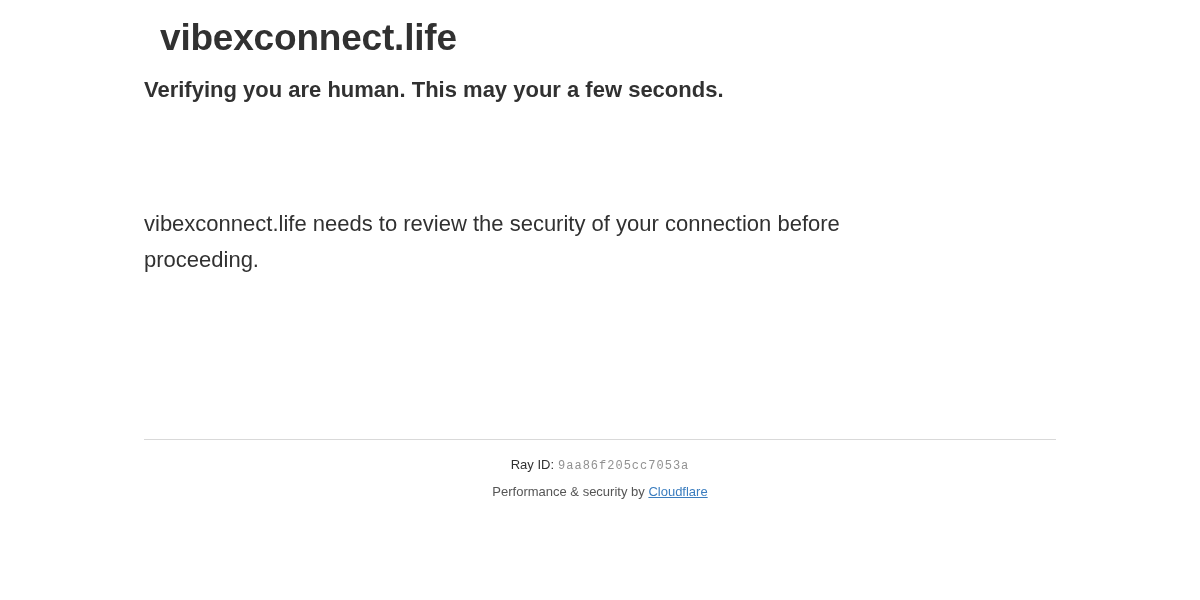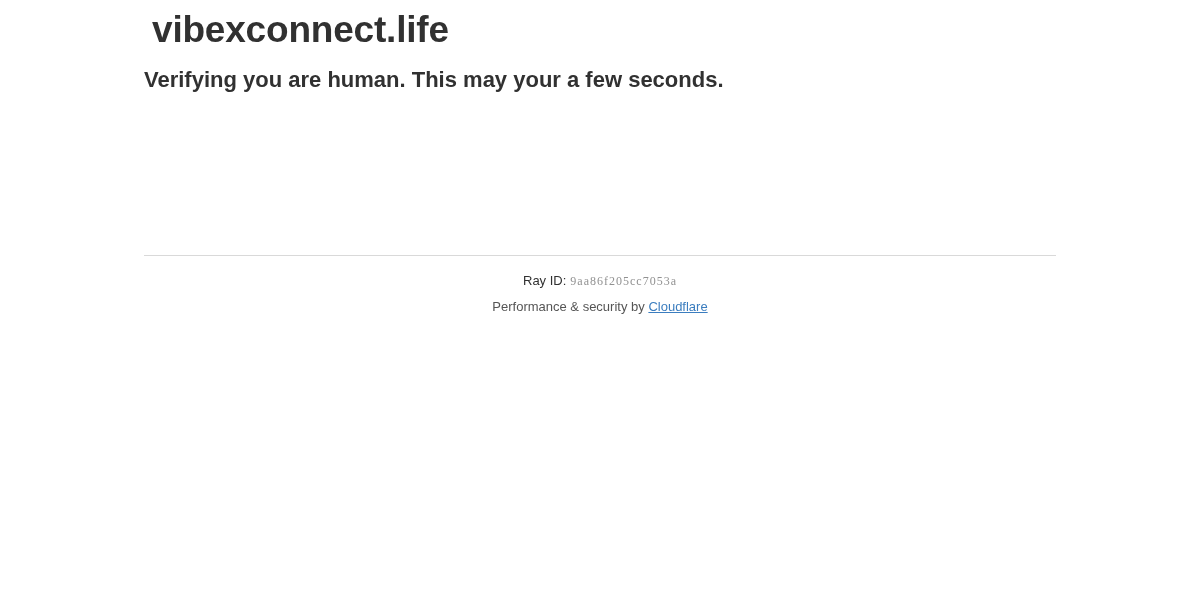--- a/index.html
+++ b/index.html
@@ -10,21 +10,21 @@
     background: #ffffff;
     font-family: "Liberation Sans", "DejaVu Sans", sans-serif;
     color: #313131;
     -webkit-font-smoothing: antialiased;
   }
   .container {
     width: 912px;
     margin: 0 auto;
   }
   .page-title {
-    margin: 8px;
+    margin: 16px;
     font-size: 37px;
     line-height: 44px;
     font-weight: 700;
     letter-spacing: -0.2px;
     color: #313131;
   }
   .verify-heading {
     margin: 14px 0 0 0;
     font-size: 22px;
     line-height: 28px;
@@ -45,21 +45,21 @@
     height: 0;
   }
   .footer-ray {
     margin-top: 16px;
     text-align: center;
     font-size: 13px;
     line-height: 18px;
     color: #313131;
   }
   .ray-id-value {
-    font-family: Liberation Serif, serif;
+    font-family: Liberation Mono, monospace;
     font-size: 12px;
     color: #919191;
     letter-spacing: 1px;
     margin-left: 4px;
   }
   .footer-tagline {
     margin-top: 8px;
     text-align: center;
     font-size: 13px;
     line-height: 18px;
@@ -74,20 +74,22 @@
 </head>
 <body>
 
 <div class="container">
 
   <h1 class="page-title">vibexconnect.life</h1>
 
   <h2 class="verify-heading">Verifying you are human. This may your a few seconds.</h2>
 
   <div class="core-msg">
+    <div>vibexconnect.life needs to review the security of your connection before</div>
+    <div>proceeding.</div>
   </div>
 
   <hr class="divider">
 
   <div class="footer-ray">
     <span>Ray ID:</span><span class="ray-id-value">9aa86f205cc7053a</span>
   </div>
 
   <div class="footer-tagline">
     <span>Performance &amp; security by </span><a>Cloudflare</a>

